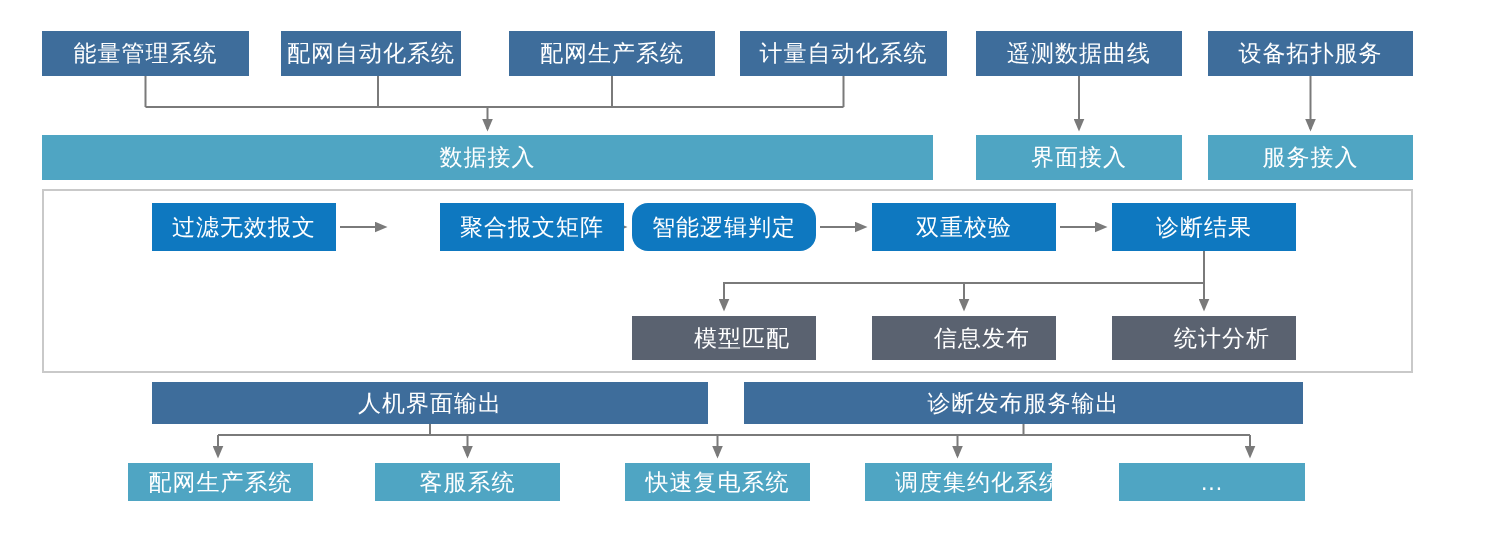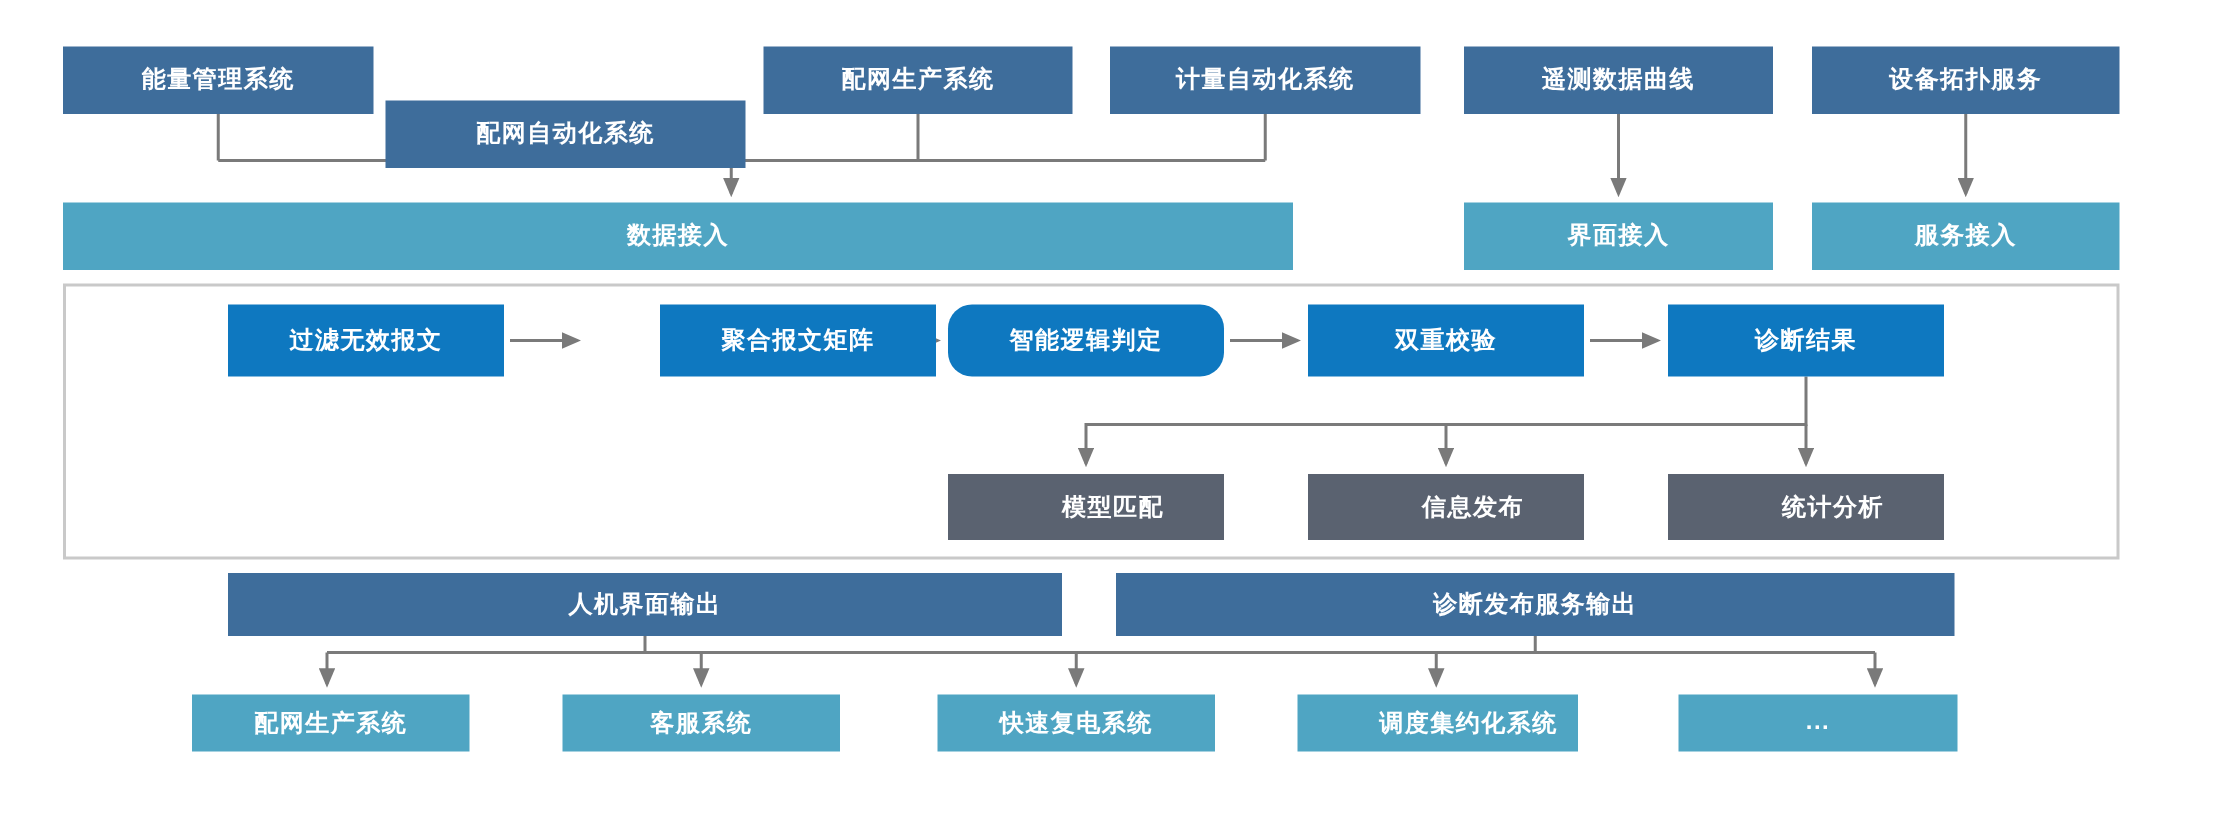--- a/index.html
+++ b/index.html
@@ -7,25 +7,24 @@
     position:relative;
     width:1488px;height:546px;
     background:#ffffff;
     font-family:"Liberation Sans", sans-serif;
     overflow:hidden;
   }
   .bx{
     position:absolute;
     display:flex;align-items:center;justify-content:center;
     color:#ffffff;
-    font-size:16px;
+    font-size:23px;
     letter-spacing:1px;
     white-space:nowrap;
     box-sizing:border-box;
-    font-weight:bold;
   }
   .steel{background:#3e6d9b;}
   .teal{background:#4fa5c3;}
   .azure{background:#0e78c0;}
   .slate{background:#5a6270;padding-left:36px;}
   .container-box{
     position:absolute;
     left:42px;top:189px;width:1371px;height:184px;
     background:#ffffff;
     border:2px solid #c9c9c9;
@@ -65,27 +64,27 @@
       <path d="M430 424 V435 M1023.5 424 V435 M218 435 H1250"></path>
       <path d="M218 435 V456" marker-end="url(#arrow)"></path>
       <path d="M467.5 435 V456" marker-end="url(#arrow)"></path>
       <path d="M717.5 435 V456" marker-end="url(#arrow)"></path>
       <path d="M957.5 435 V456" marker-end="url(#arrow)"></path>
       <path d="M1250 435 V456" marker-end="url(#arrow)"></path>
     </g>
   </svg>
 
   <div class="bx steel" style="left:42px;top:31px;width:207px;height:45px;">能量管理系统</div>
-  <div class="bx steel" style="left:257px;top:31px;width:240px;height:45px;margin-top:36px;">配网自动化系统</div>
+  <div class="bx steel" style="left:281px;top:31px;width:180px;height:45px;">配网自动化系统</div>
   <div class="bx steel" style="left:509px;top:31px;width:206px;height:45px;">配网生产系统</div>
   <div class="bx steel" style="left:740px;top:31px;width:207px;height:45px;">计量自动化系统</div>
   <div class="bx steel" style="left:976px;top:31px;width:206px;height:45px;">遥测数据曲线</div>
   <div class="bx steel" style="left:1208px;top:31px;width:205px;height:45px;">设备拓扑服务</div>
 
-  <div class="bx teal" style="left:42px;top:135px;width:820px;height:45px;">数据接入</div>
+  <div class="bx teal" style="left:42px;top:135px;width:891px;height:45px;">数据接入</div>
   <div class="bx teal" style="left:976px;top:135px;width:206px;height:45px;">界面接入</div>
   <div class="bx teal" style="left:1208px;top:135px;width:205px;height:45px;">服务接入</div>
 
   <div class="bx azure" style="left:152px;top:203px;width:184px;height:48px;">过滤无效报文</div>
   <div class="bx azure" style="left:392px;top:203px;width:184px;height:48px;margin-left:48px;">聚合报文矩阵</div>
   <div class="bx azure" style="left:632px;top:203px;width:184px;height:48px;border-radius:16px;">智能逻辑判定</div>
   <div class="bx azure" style="left:872px;top:203px;width:184px;height:48px;">双重校验</div>
   <div class="bx azure" style="left:1112px;top:203px;width:184px;height:48px;">诊断结果</div>
 
   <div class="bx slate" style="left:632px;top:316px;width:184px;height:44px;">模型匹配</div>

